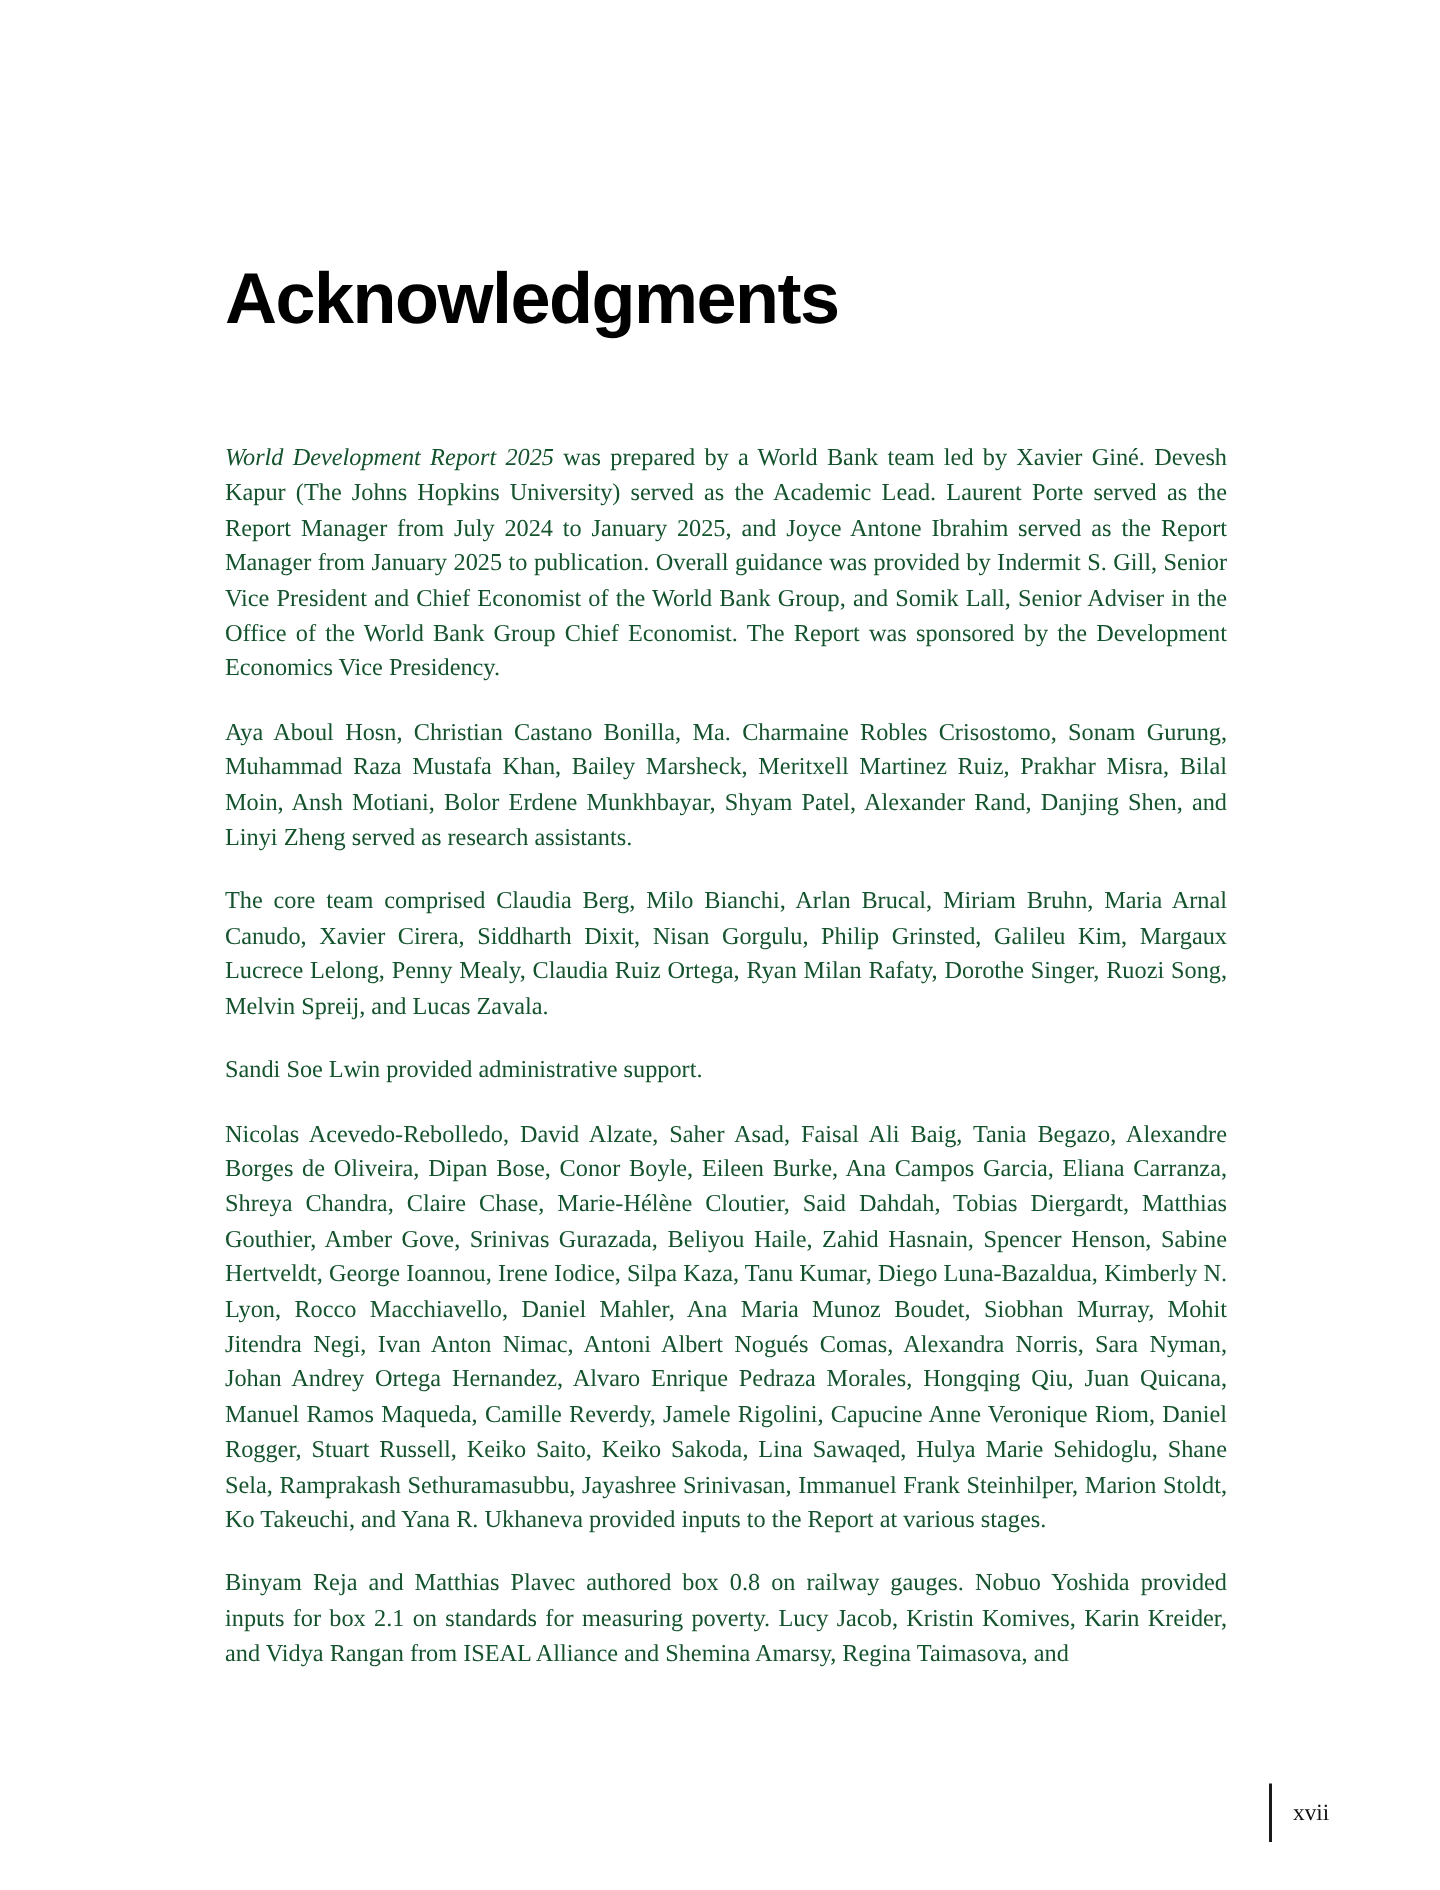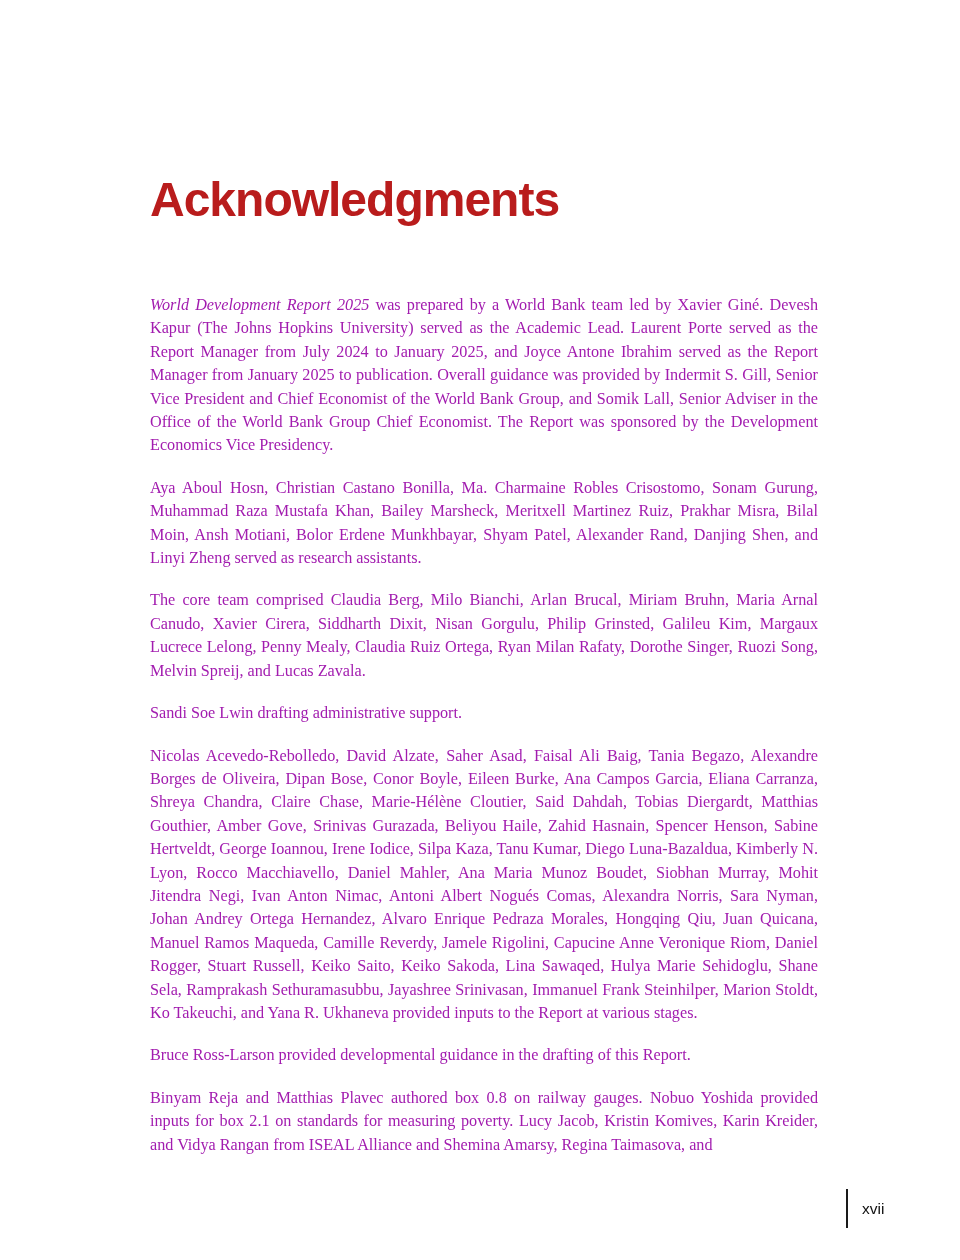--- a/index.html
+++ b/index.html
@@ -24,51 +24,51 @@
     width: 668px;
     padding-top: 176px;
   }
   h1.doc-title {
     margin: 0;
     font-family: "Liberation Sans", sans-serif;
     font-weight: 700;
     font-size: 48px;
     line-height: 1.0;
     letter-spacing: -1px;
-    color: #b91c1c;
+    color: #000000;
   }
   .body-text {
     margin-top: 70px;
   }
   .body-text p {
     margin: 0 0 19px 0;
     font-size: 16.2px;
     line-height: 23.4px;
-    color: #a21caf;
+    color: #14532d;
     text-align: justify;
     hyphens: none;
   }
   .body-text p:last-child { margin-bottom: 0; }
   .italic-lead { font-style: italic; }
   .page-footer {
     position: absolute;
     left: 846px;
     top: 1189px;
     height: 39px;
     display: flex;
     align-items: center;
   }
   .footer-rule {
     width: 2px;
     height: 39px;
     background: #1a1a1a;
   }
   .page-number {
     margin-left: 14px;
-    font-family: Liberation Sans, sans-serif;
+    font-family: Liberation Serif, serif;
     font-size: 15.5px;
     color: #111111;
   }
 </style>
 </head>
 <body>
 
 <div class="page">
 
   <div class="content">
@@ -76,25 +76,24 @@
     <h1 class="doc-title">Acknowledgments</h1>
 
     <div class="body-text">
 
       <p><span class="italic-lead">World Development Report 2025</span><span> was prepared by a World Bank team led by Xavier Giné. Devesh Kapur (The Johns Hopkins University) served as the Academic Lead. Laurent Porte served as the Report Manager from July 2024 to January 2025, and Joyce Antone Ibrahim served as the Report Manager from January 2025 to publication. Overall guidance was provided by Indermit S. Gill, Senior Vice President and Chief Economist of the World Bank Group, and Somik Lall, Senior Adviser in the Office of the World Bank Group Chief Economist. The Report was sponsored by the Development Economics Vice Presidency.</span></p>
 
       <p>Aya Aboul Hosn, Christian Castano Bonilla, Ma. Charmaine Robles Crisostomo, Sonam Gurung, Muhammad Raza Mustafa Khan, Bailey Marsheck, Meritxell Martinez Ruiz, Prakhar Misra, Bilal Moin, Ansh Motiani, Bolor Erdene Munkhbayar, Shyam Patel, Alexander Rand, Danjing Shen, and Linyi Zheng served as research assistants.</p>
 
       <p>The core team comprised Claudia Berg, Milo Bianchi, Arlan Brucal, Miriam Bruhn, Maria Arnal Canudo, Xavier Cirera, Siddharth Dixit, Nisan Gorgulu, Philip Grinsted, Galileu Kim, Margaux Lucrece Lelong, Penny Mealy, Claudia Ruiz Ortega, Ryan Milan Rafaty, Dorothe Singer, Ruozi Song, Melvin Spreij, and Lucas Zavala.</p>
 
-      <p>Sandi Soe Lwin drafting administrative support.</p>
+      <p>Sandi Soe Lwin provided administrative support.</p>
 
       <p>Nicolas Acevedo-Rebolledo, David Alzate, Saher Asad, Faisal Ali Baig, Tania Begazo, Alexandre Borges de Oliveira, Dipan Bose, Conor Boyle, Eileen Burke, Ana Campos Garcia, Eliana Carranza, Shreya Chandra, Claire Chase, Marie-Hélène Cloutier, Said Dahdah, Tobias Diergardt, Matthias Gouthier, Amber Gove, Srinivas Gurazada, Beliyou Haile, Zahid Hasnain, Spencer Henson, Sabine Hertveldt, George Ioannou, Irene Iodice, Silpa Kaza, Tanu Kumar, Diego Luna-Bazaldua, Kimberly N. Lyon, Rocco Macchiavello, Daniel Mahler, Ana Maria Munoz Boudet, Siobhan Murray, Mohit Jitendra Negi, Ivan Anton Nimac, Antoni Albert Nogués Comas, Alexandra Norris, Sara Nyman, Johan Andrey Ortega Hernandez, Alvaro Enrique Pedraza Morales, Hongqing Qiu, Juan Quicana, Manuel Ramos Maqueda, Camille Reverdy, Jamele Rigolini, Capucine Anne Veronique Riom, Daniel Rogger, Stuart Russell, Keiko Saito, Keiko Sakoda, Lina Sawaqed, Hulya Marie Sehidoglu, Shane Sela, Ramprakash Sethuramasubbu, Jayashree Srinivasan, Immanuel Frank Steinhilper, Marion Stoldt, Ko Takeuchi, and Yana R. Ukhaneva provided inputs to the Report at various stages.</p>
 
-      <p>Bruce Ross-Larson provided developmental guidance in the drafting of this Report.</p>
 
       <p>Binyam Reja and Matthias Plavec authored box 0.8 on railway gauges. Nobuo Yoshida provided inputs for box 2.1 on standards for measuring poverty. Lucy Jacob, Kristin Komives, Karin Kreider, and Vidya Rangan from ISEAL Alliance and Shemina Amarsy, Regina Taimasova, and</p>
 
     </div>
   </div>
 
   <div class="page-footer">
     <div class="footer-rule"></div>
     <div class="page-number">xvii</div>
   </div>

